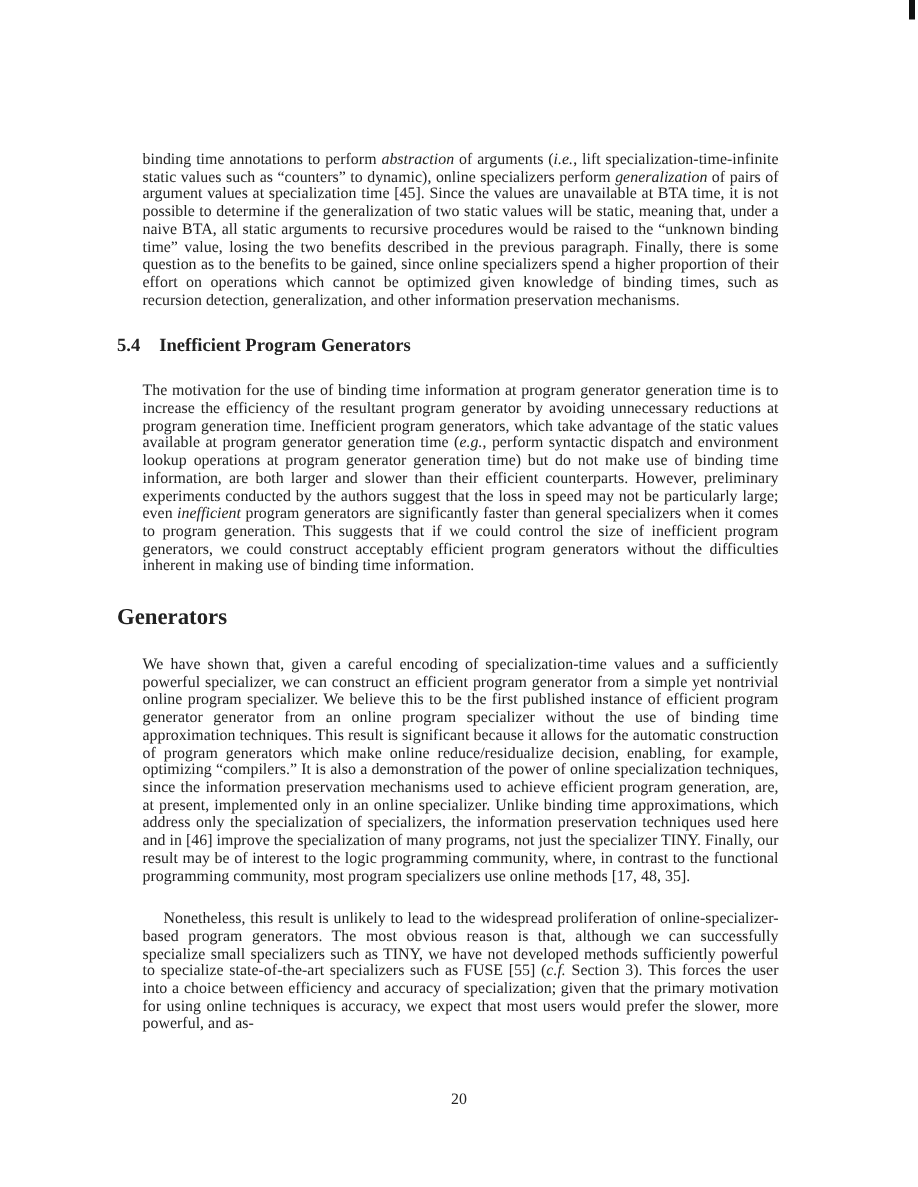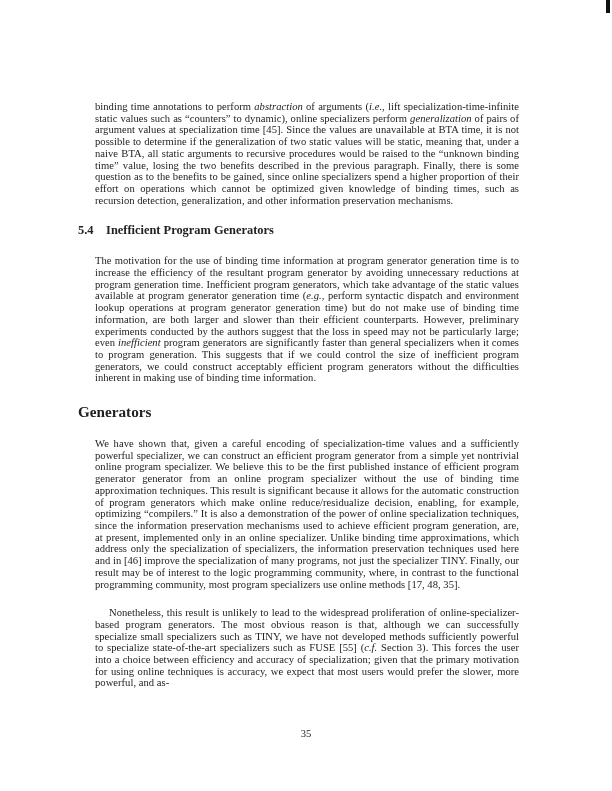--- a/index.html
+++ b/index.html
@@ -29,13 +29,13 @@
     <span class="num">5.4</span>
     <span>Inefficient Program Generators</span>
   </h2>
   <p>The motivation for the use of binding time information at program generator generation time is to increase the efficiency of the resultant program generator by avoiding unnecessary reductions at program generation time. Inefficient program generators, which take advantage of the static values available at program generator generation time (<em>e.g.</em>, perform syntactic dispatch and environment lookup operations at program generator generation time) but do not make use of binding time information, are both larger and slower than their efficient counterparts. However, preliminary experiments conducted by the authors suggest that the loss in speed may not be particularly large; even <em>inefficient</em> program generators are significantly faster than general specializers when it comes to program generation. This suggests that if we could control the size of inefficient program generators, we could construct acceptably efficient program generators without the difficulties inherent in making use of binding time information.</p>
 
   <h1 class="sec">Generators</h1>
   <p>We have shown that, given a careful encoding of specialization-time values and a sufficiently powerful specializer, we can construct an efficient program generator from a simple yet nontrivial online program specializer. We believe this to be the first published instance of efficient program generator generator from an online program specializer without the use of binding time approximation techniques. This result is significant because it allows for the automatic construction of program generators which make online reduce/residualize decision, enabling, for example, optimizing “compilers.” It is also a demonstration of the power of online specialization techniques, since the information preservation mechanisms used to achieve efficient program generation, are, at present, implemented only in an online specializer. Unlike binding time approximations, which address only the specialization of specializers, the information preservation techniques used here and in [46] improve the specialization of many programs, not just the specializer TINY. Finally, our result may be of interest to the logic programming community, where, in contrast to the functional programming community, most program specializers use online methods [17, 48, 35].</p>
   <p class="indent">Nonetheless, this result is unlikely to lead to the widespread proliferation of online-specializer-based program generators. The most obvious reason is that, although we can successfully specialize small specializers such as TINY, we have not developed methods sufficiently powerful to specialize state-of-the-art specializers such as FUSE [55] (<em>c.f.</em> Section 3). This forces the user into a choice between efficiency and accuracy of specialization; given that the primary motivation for using online techniques is accuracy, we expect that most users would prefer the slower, more powerful, and as-</p>
 </div>
 
-<div class="pagenum">35</div>
+<div class="pagenum">20</div>
 
 </body></html>

